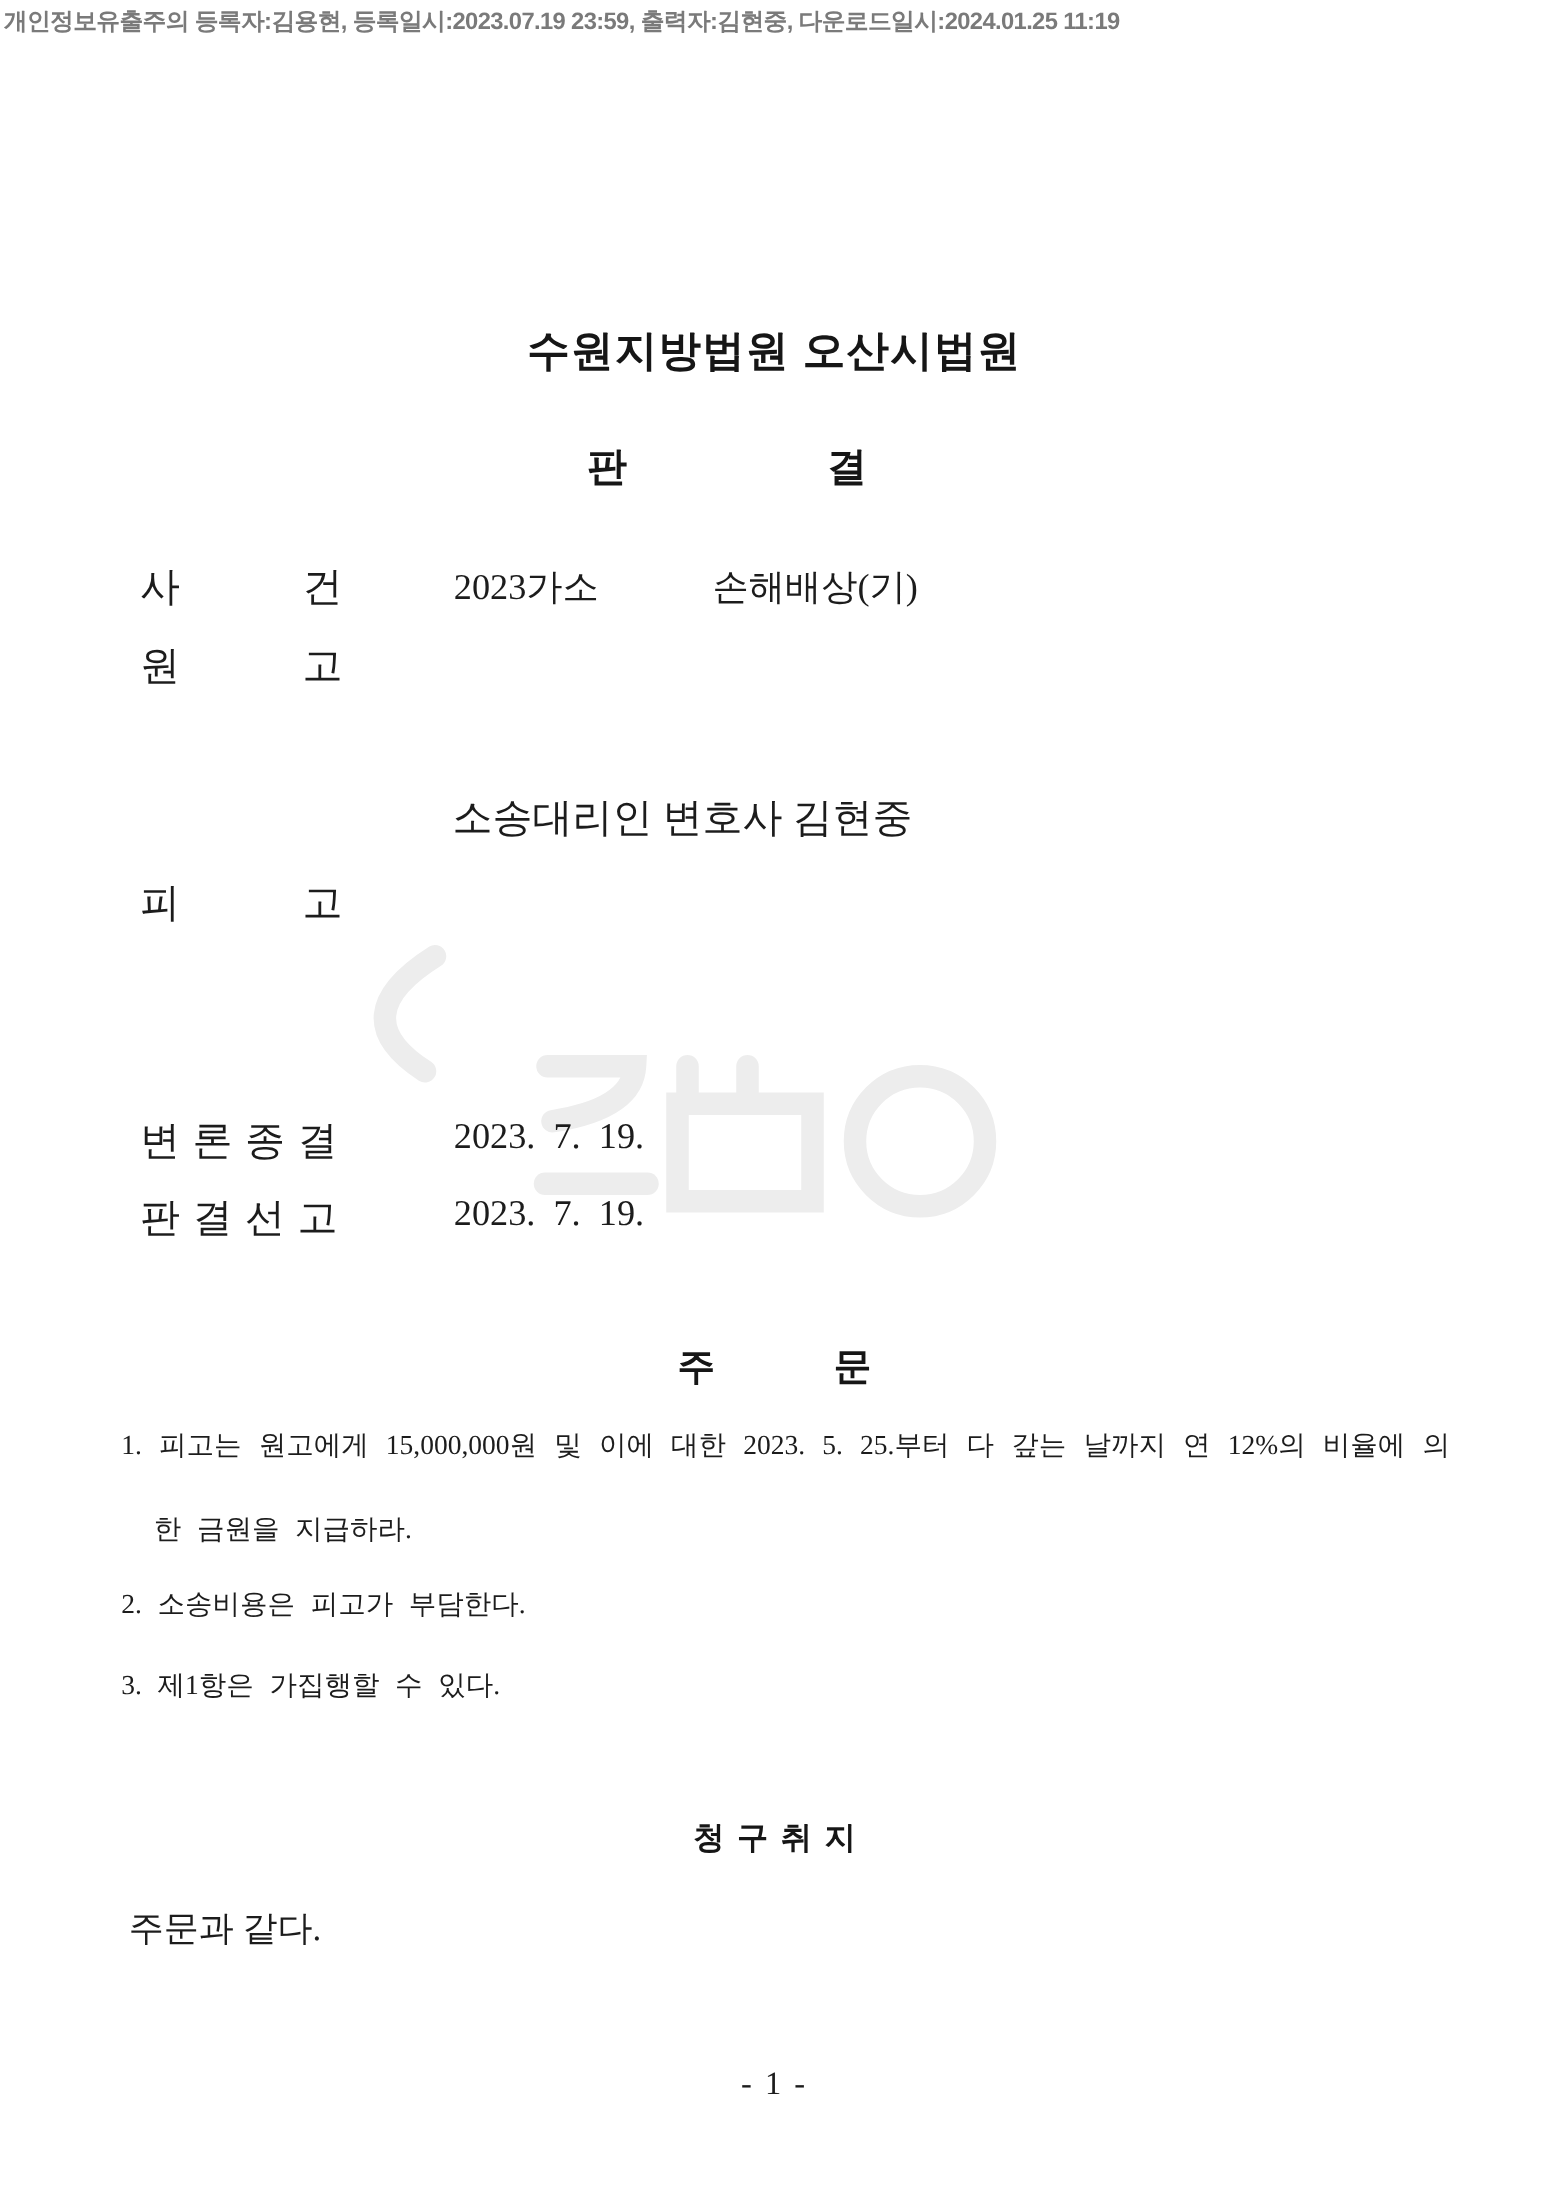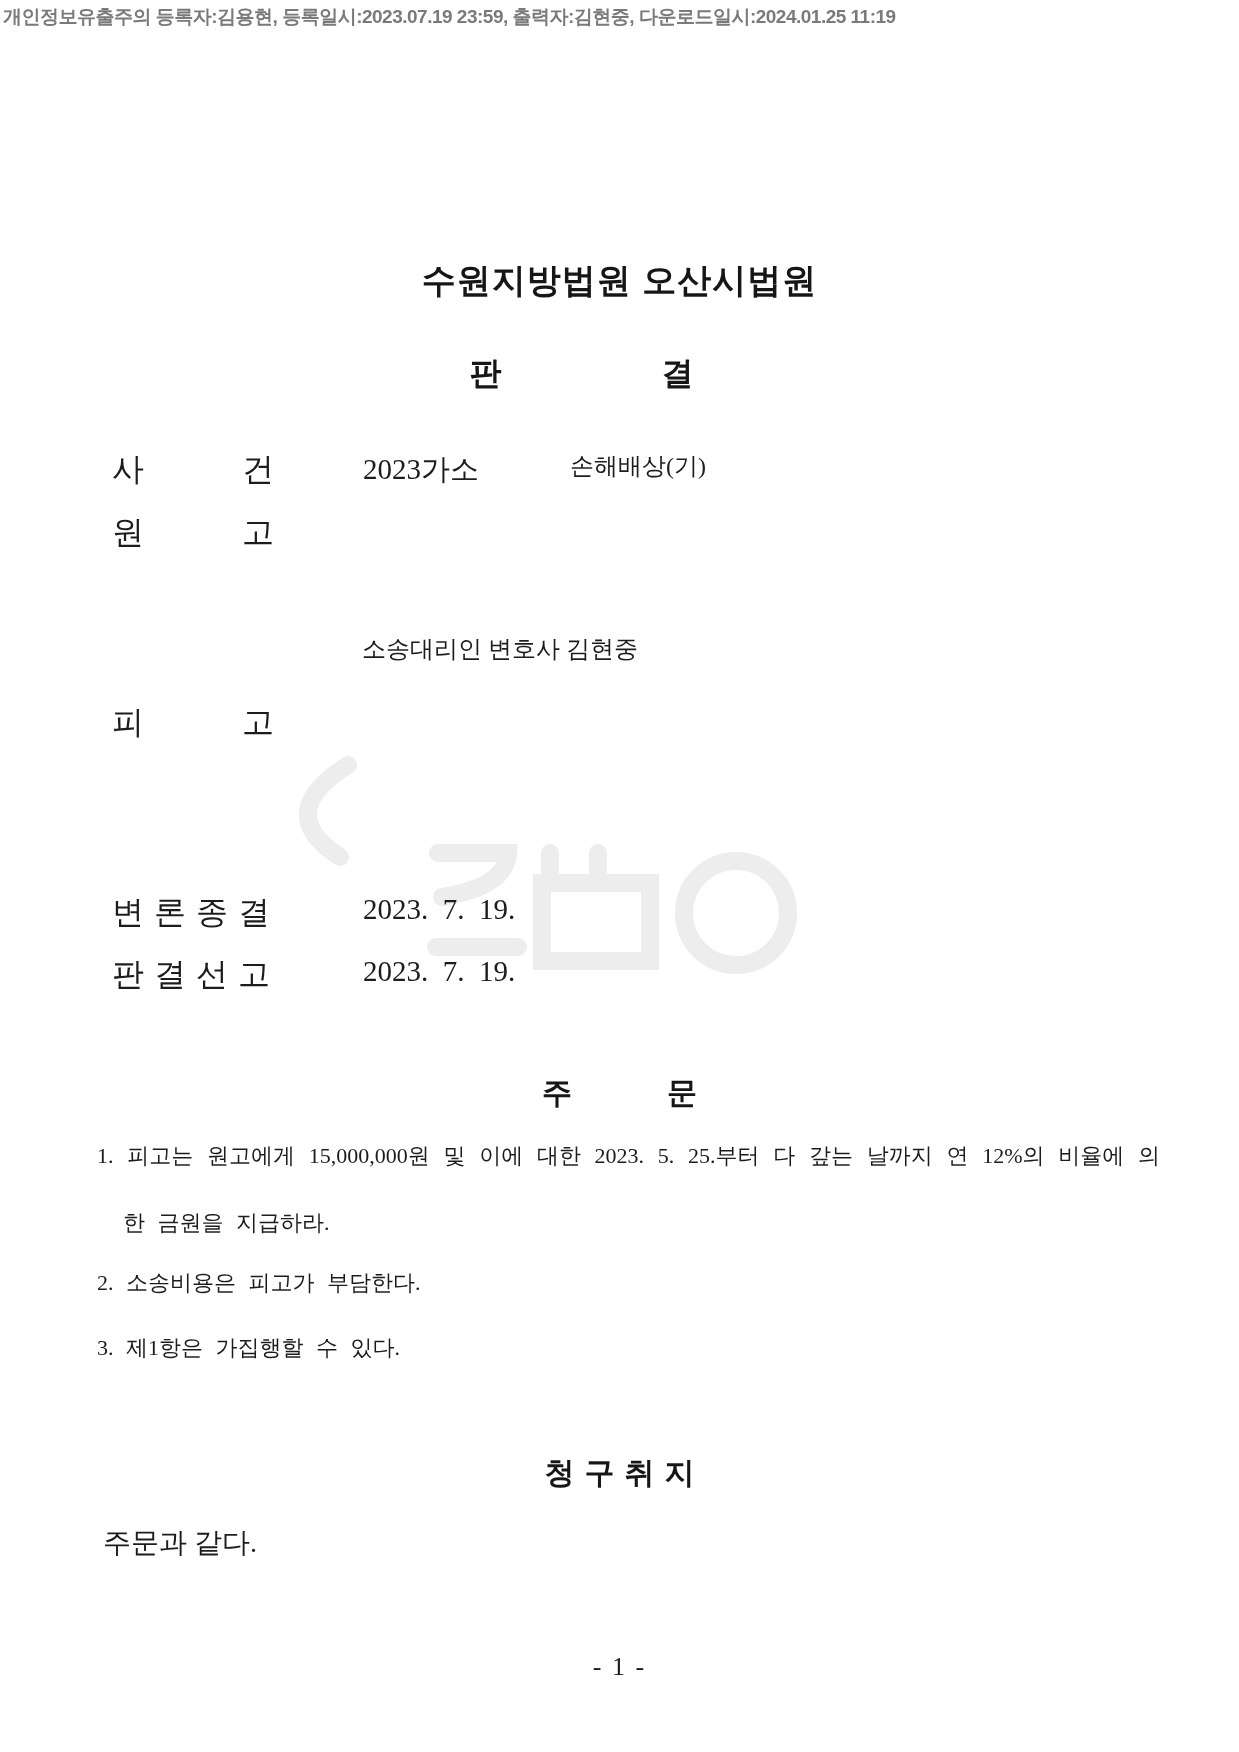--- a/index.html
+++ b/index.html
@@ -53,33 +53,33 @@
     font-weight: bold;
     font-size: 30px;
     letter-spacing: 95px;
     padding-left: 95px;
     color: #161616;
   }
   .h-claim {
     top: 1453px;
     font-family: "Liberation Sans", "DejaVu Sans", sans-serif;
     font-weight: bold;
-    font-size: 30px;
+    font-size: 25px;
     letter-spacing: 10px;
     padding-left: 10px;
     color: #161616;
   }
 
   
   .row-label { left: 112px; font-size: 32px; }
   .ls-wide { letter-spacing: 98px; }   
   .ls-mid  { letter-spacing: 10px; }   
   .row-value { left: 363px; font-size: 29px; }
-  .case-name { left: 570px; font-size: 24px; }
-  .rep-line  { left: 362px; font-size: 24px; font-family: Liberation Serif, serif; }
+  .case-name { left: 570px; font-size: 29px; }
+  .rep-line  { left: 362px; font-size: 32px; font-family: Liberation Serif, serif; }
   .pre { white-space: pre; }
 
   
   .order-item {
     left: 97px;
     width: 1037px;
     font-size: 22px;
     text-align: justify;
     word-spacing: 7px;
     padding-left: 26px;

